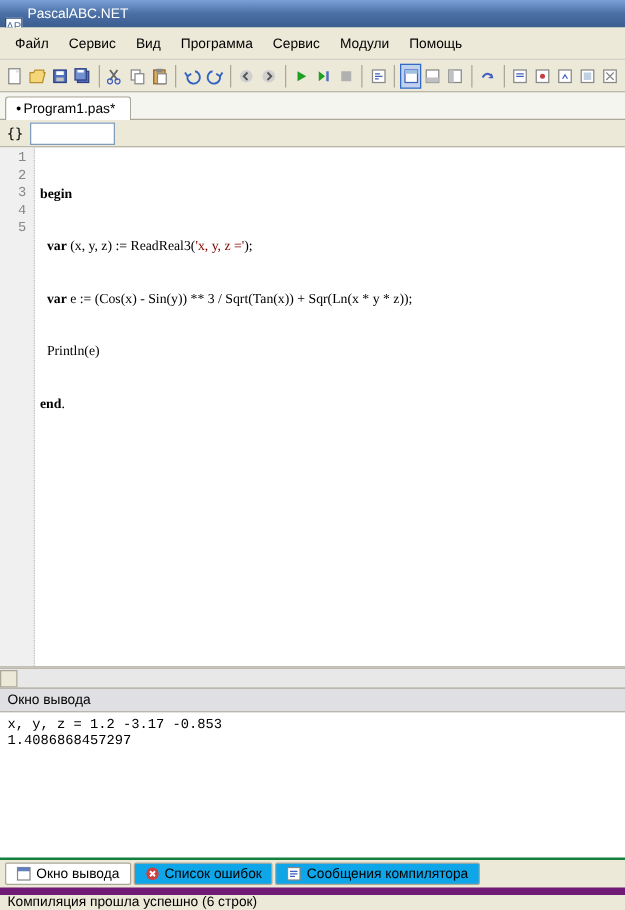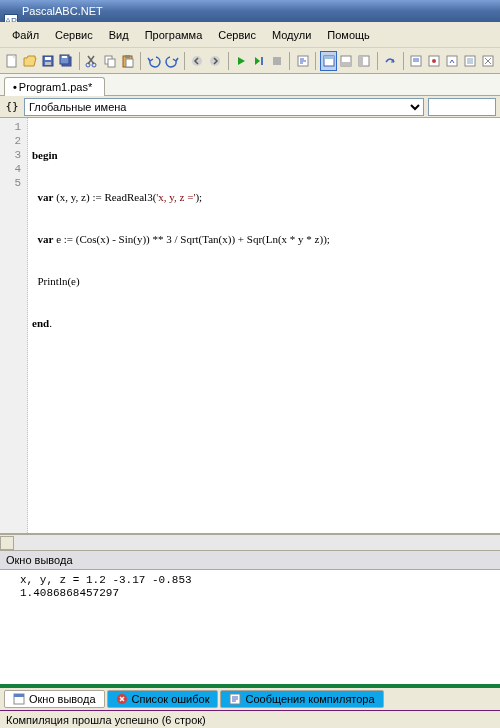--- a/index.html
+++ b/index.html
@@ -169,26 +169,26 @@
   background: #e0dfe3;
   border: 1px solid #aca899;
   border-left: none;
   border-right: none;
   padding: 3px 6px;
   font-size: 11px;
 }
 .output-body {
   background: #fff;
   height: 118px;
-  padding: 4px 20px;
+  padding: 4px 6px;
   font-family: 'Courier New', monospace;
   font-size: 11px;
   line-height: 13px;
   white-space: pre;
-  border-bottom: 4px solid #15803d;
+  border-bottom: 2px solid #15803d;
 }
 .bottom-tabs {
   background: #ece9d8;
   height: 22px;
   display: flex;
   align-items: center;
   padding: 0 4px;
   gap: 2px;
 }
 .btab {
@@ -202,21 +202,21 @@
   border-radius: 2px;
 }
 .btab.active { background: #fff; }
 .btab .ico {
   width: 12px; height: 12px;
   display: inline-block;
 }
 .statusbar {
   background: #ece9d8;
   height: 18px;
-  border-top: 1px solid #701a75;
+  border-top: 6px solid #701a75;
   padding: 2px 6px;
   font-size: 11px;
   display: flex;
   align-items: center;
 }
 svg { display: block; }
 </style>
 </head>
 <body>
 
@@ -391,23 +391,20 @@
 
 <div class="tabs">
   <div class="tab">
     <span class="dot">•</span>
     <span>Program1.pas*</span>
   </div>
 </div>
 
 <div class="scope-bar">
   <span class="icon-brace">{}</span>
-  <select>
-    <option>Глобальные имена</option>
-  </select>
   <div class="right-box"></div>
 </div>
 
 <div class="editor-area">
   <div class="gutter">
     <div>1</div>
     <div>2</div>
     <div>3</div>
     <div>4</div>
     <div>5</div>

